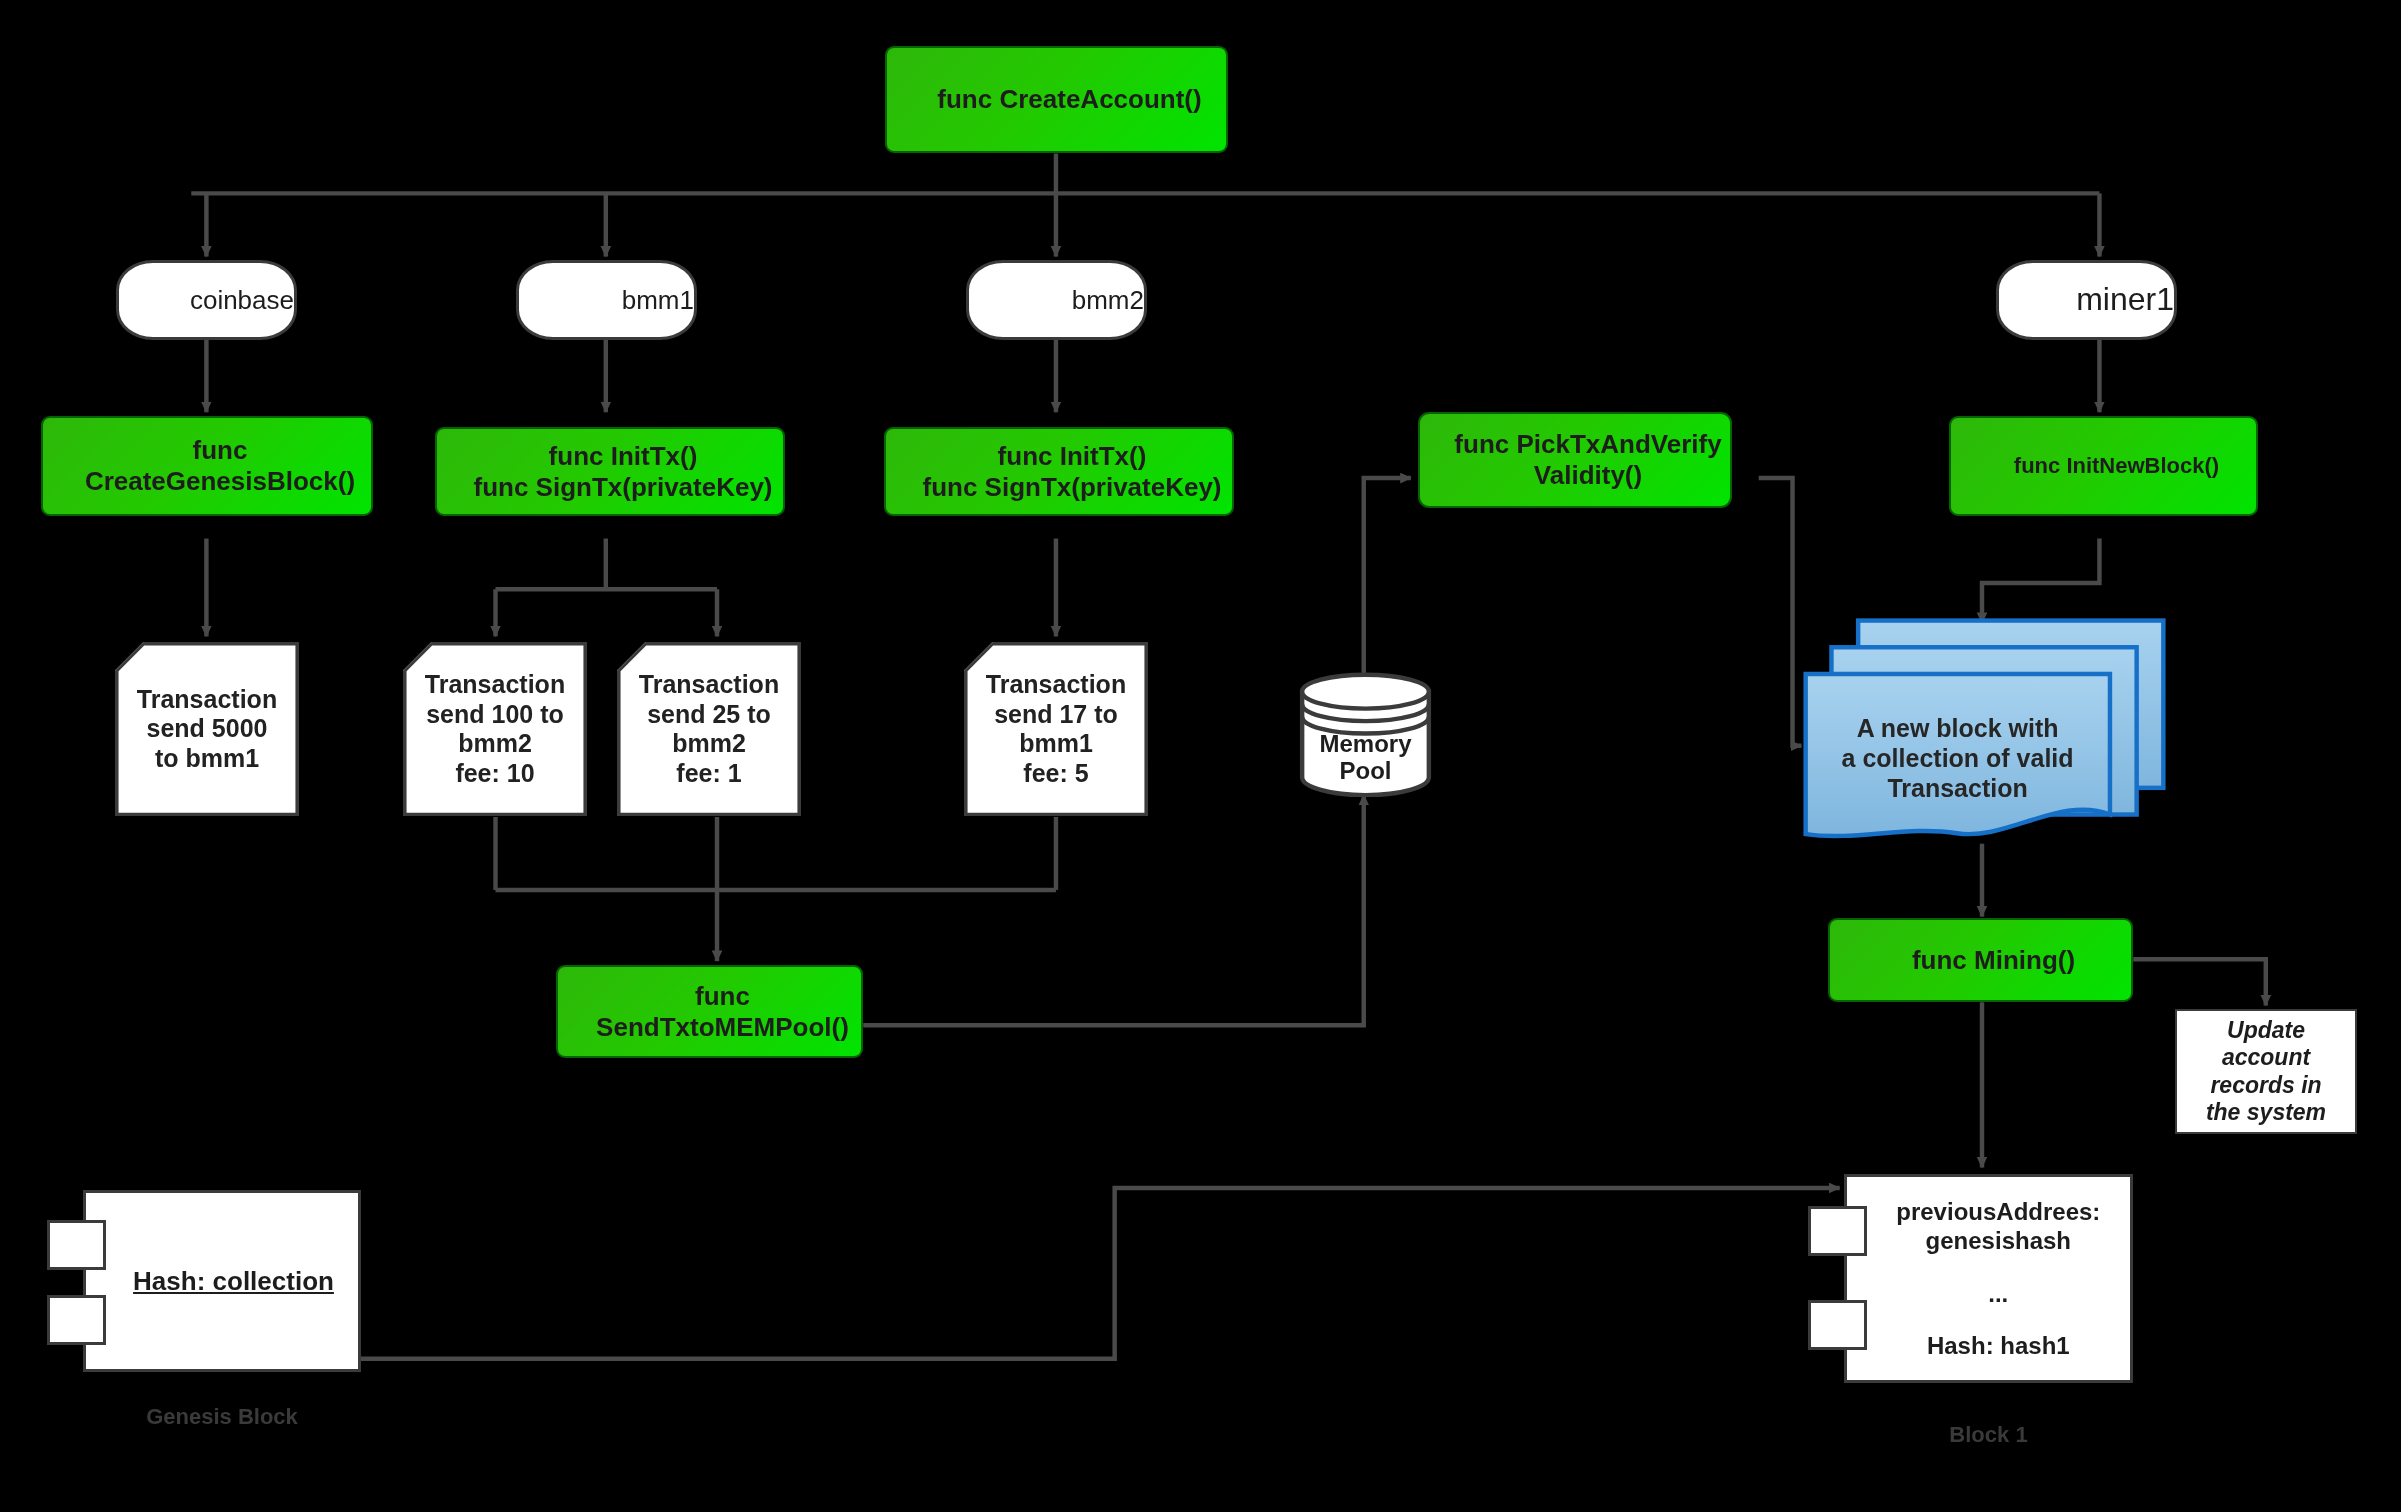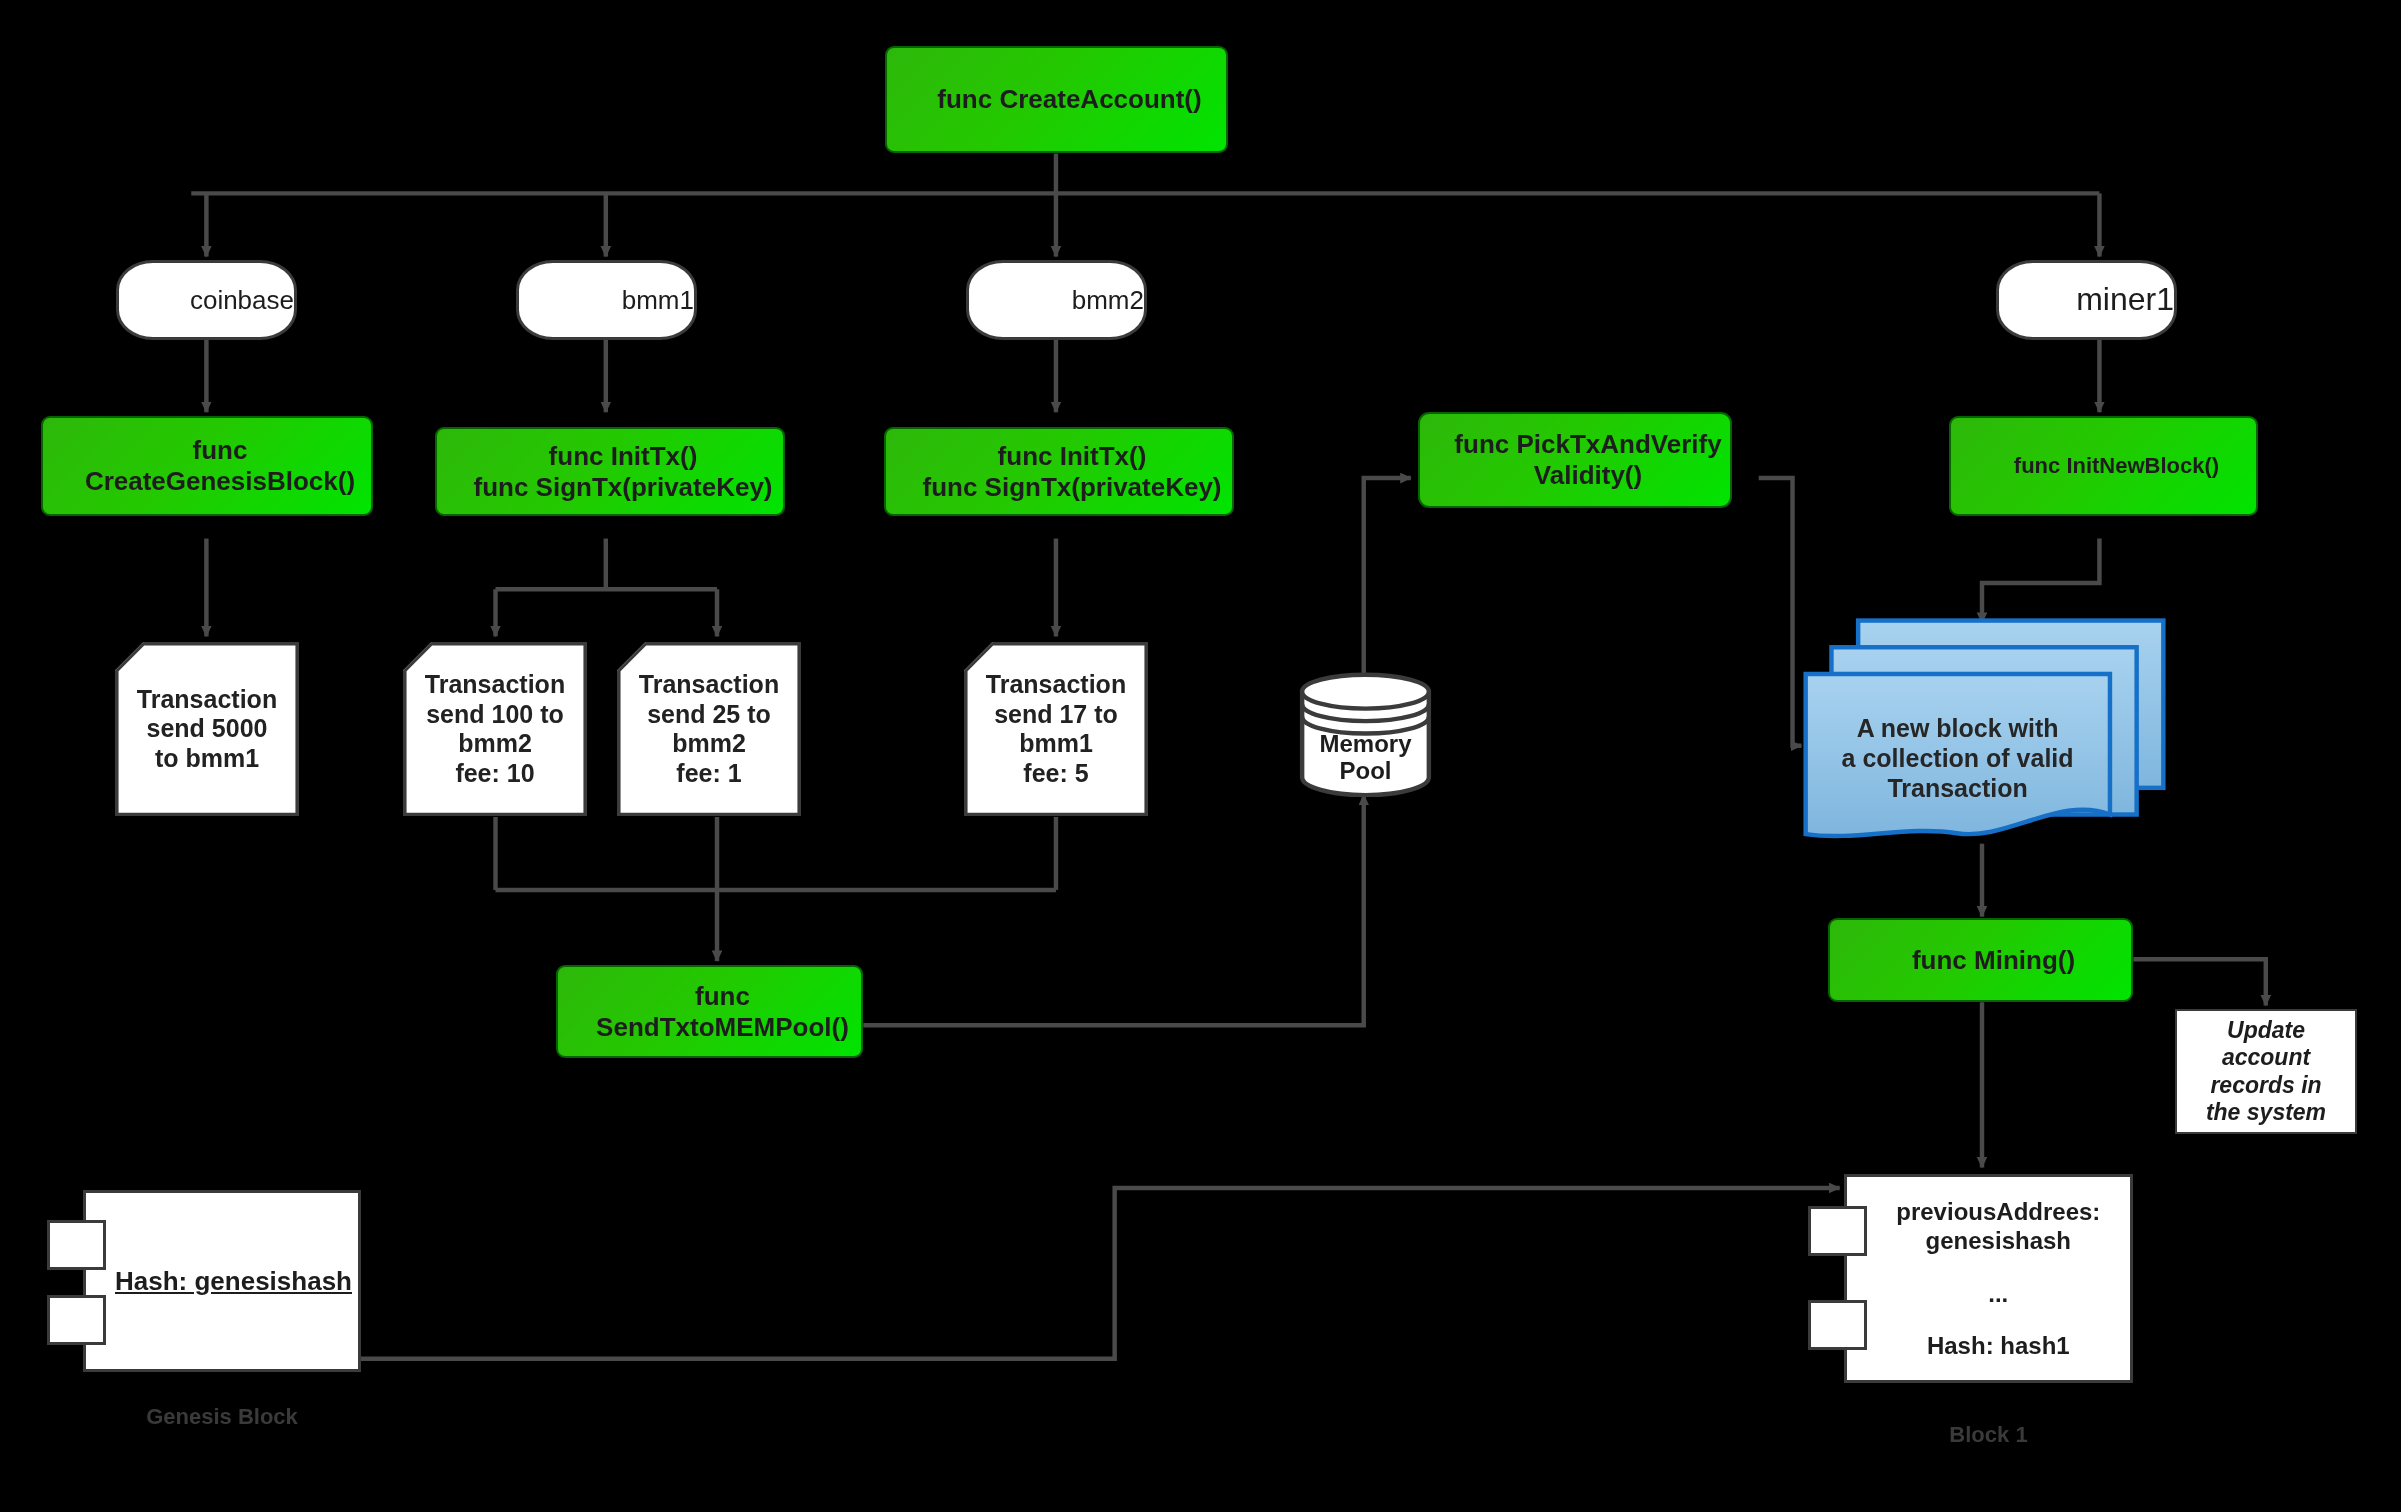--- a/index.html
+++ b/index.html
@@ -254,21 +254,21 @@
     <span>Update</span>
     <span>account</span>
     <span>records in</span>
     <span>the system</span>
   </div>
 
   <div class="node block" style="left:83px;top:1190px;width:278px;height:182px;font-size:26px;">
     <div class="tab" style="top:27px;"></div>
     <div class="tab" style="top:102px;"></div>
     <div class="body" style="padding-left:23px;">
-      <span class="underline">Hash: genesishash</span>
+      <span class="underline">Hash: collection</span>
     </div>
   </div>
   <div class="caption" style="left:83px;top:1404px;width:278px;">Genesis Block</div>
 
   <div class="node block" style="left:1844px;top:1174px;width:289px;height:209px;font-size:24px;">
     <div class="tab" style="top:28.5px;"></div>
     <div class="tab" style="top:123px;"></div>
     <div class="body" style="padding-left:19.6px;line-height:1.22;">
       <div>previousAddrees:</div>
       <div>genesishash</div>

